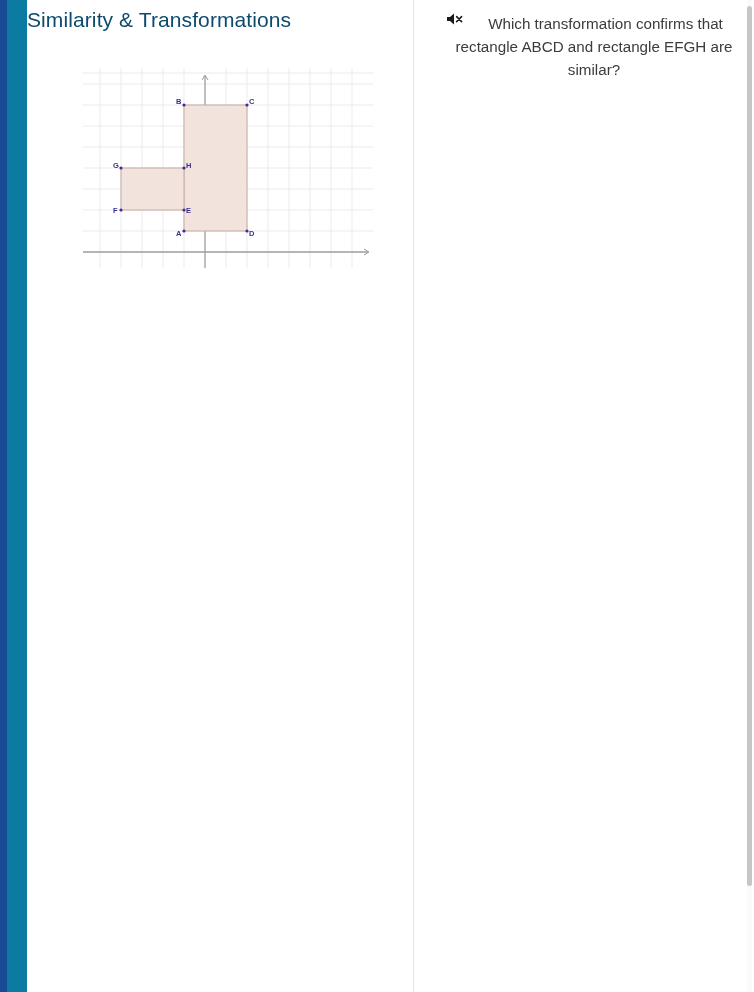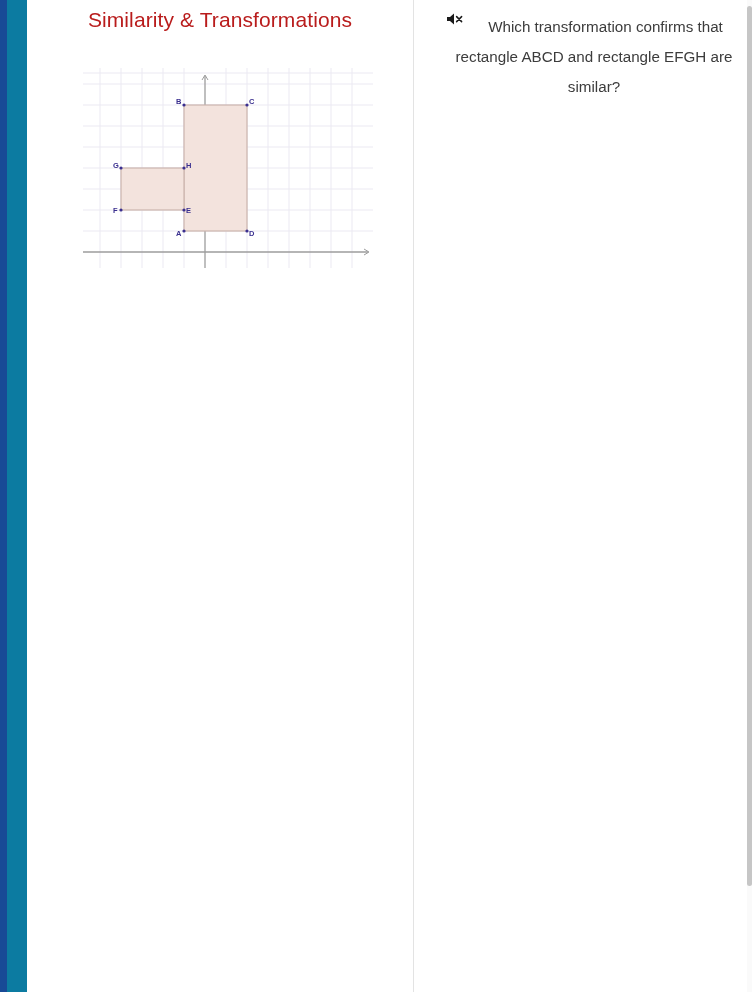--- a/index.html
+++ b/index.html
@@ -47,42 +47,41 @@
     left: 414px; top: 0;
     width: 340px; height: 992px;
     background: #ffffff;
   }
 
   
   .lesson-title {
     position: absolute;
     left: 0; top: 8px;
     width: 386px;
-    text-align: center;
     font-size: 21px;
-    color: #b91c1c;
+    color: #0c4a6e;
     letter-spacing: 0.1px;
     font-weight: 400;
   }
   .figure-wrap {
     position: absolute;
     left: 56px; top: 68px;
     width: 290px; height: 200px;
   }
   .figure-wrap svg { display: block; }
 
   
   .question-block {
     position: absolute;
     left: 32px; top: 12px;
     width: 296px;
   }
   .stem-text {
     font-size: 15.2px;
-    line-height: 30px;
+    line-height: 23px;
     color: #3c3c3c;
     text-align: center;
   }
   .stem-text .lead-icon {
     float: left;
     margin-right: 4px;
   }
 
   
   .spk {

